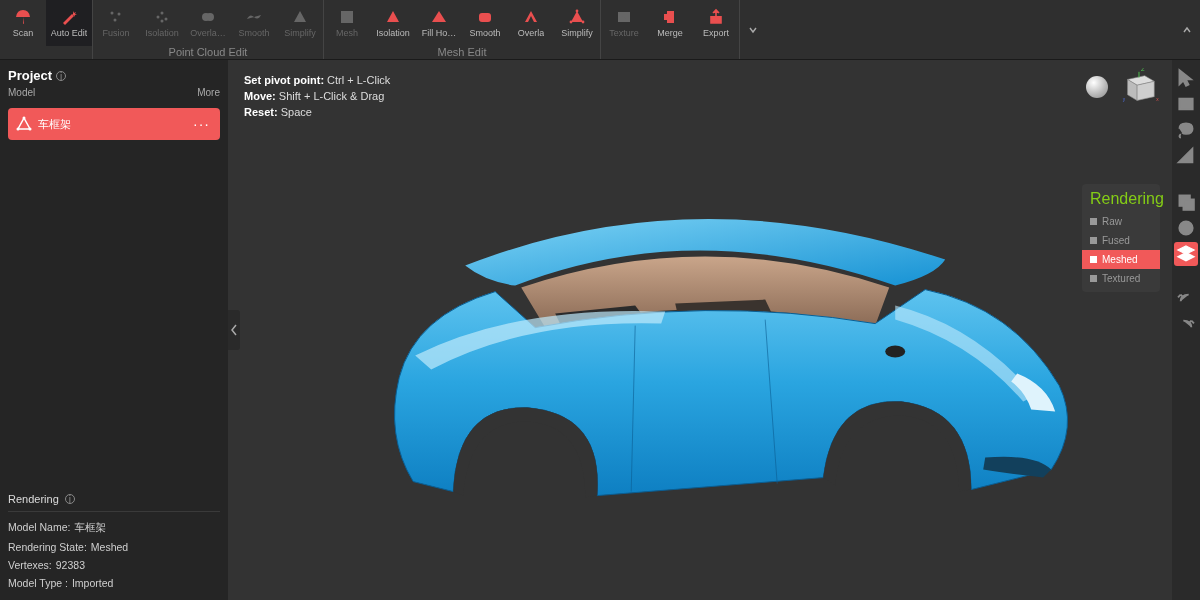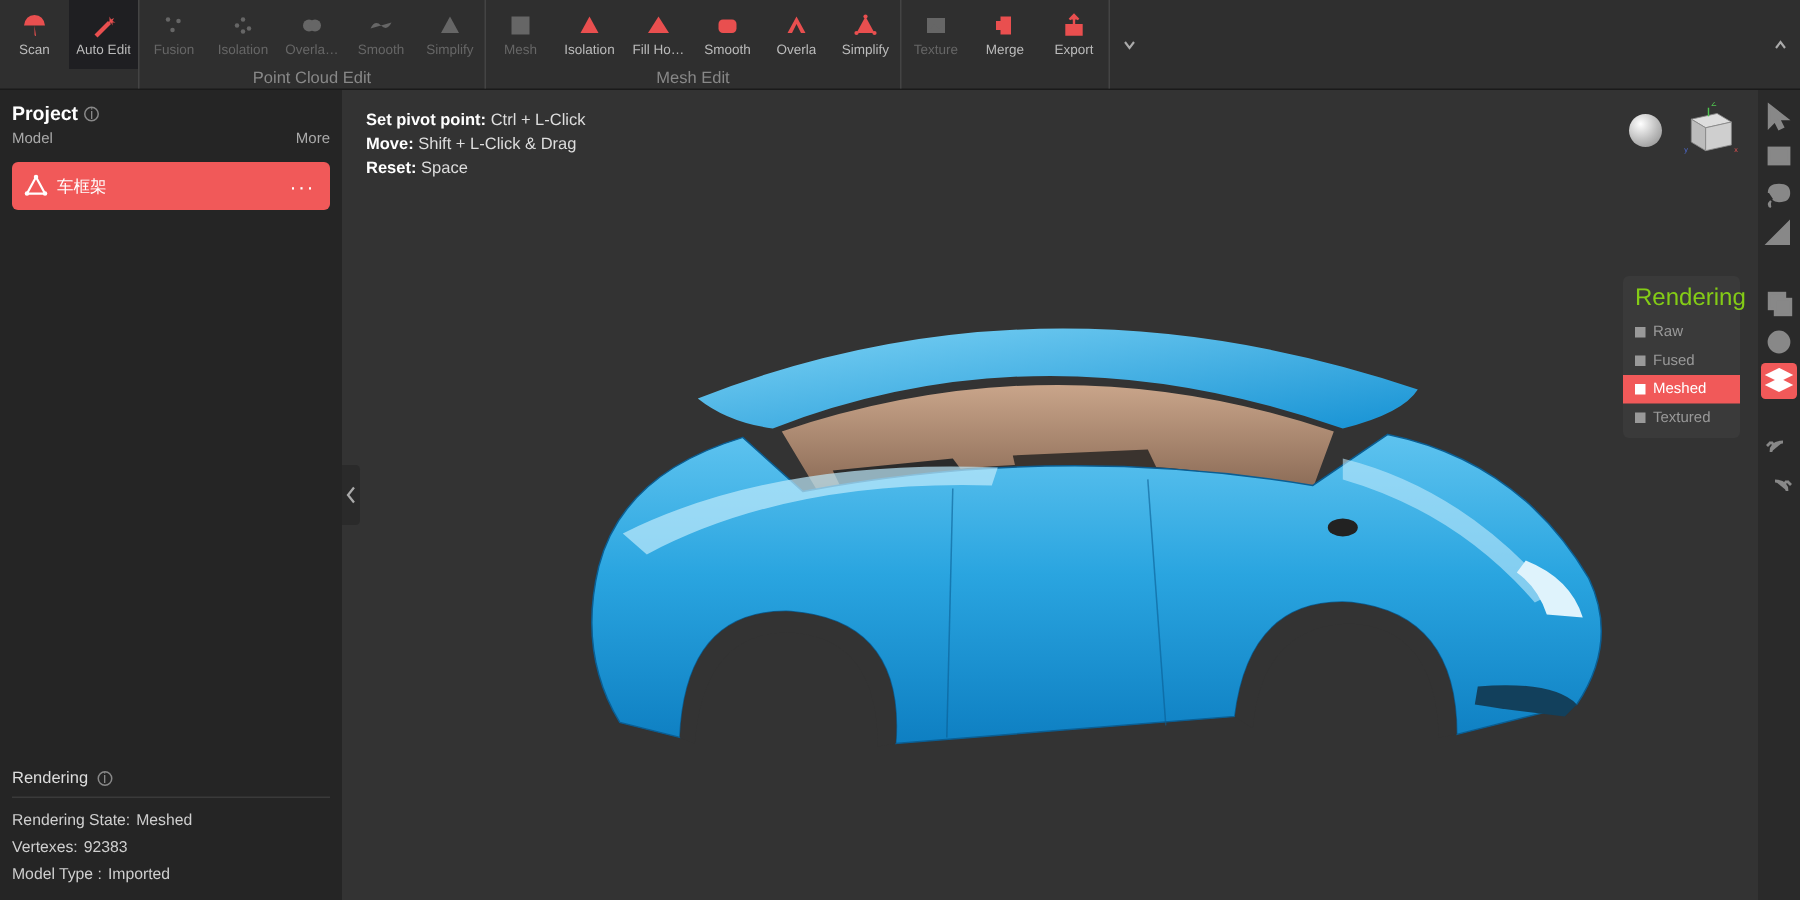--- a/index.html
+++ b/index.html
@@ -272,20 +272,21 @@
         <span>车框架</span>
         <span class="more">···</span>
       </div>
       <div class="sb-fill"></div>
       <div class="props-header">
         <span class="props-title">Rendering</span>
         <span class="sb-info" style="margin-left:6px">i</span>
       </div>
       <div class="props-divider"></div>
       <div id="props">
+          <div class="prop-row"><span class="k">Model Name:</span><span class="v">车框架</span></div>
           <div class="prop-row"><span class="k">Rendering State:</span><span class="v">Meshed</span></div>
           <div class="prop-row"><span class="k">Vertexes:</span><span class="v">92383</span></div>
           <div class="prop-row"><span class="k">Model Type :</span><span class="v">Imported</span></div>
         </div>
     </div>
 
     <div class="viewport">
       <div class="hint" id="hints">
           <div><b>Set pivot point:</b> Ctrl + L-Click</div>
           <div><b>Move:</b> Shift + L-Click &amp; Drag</div>

